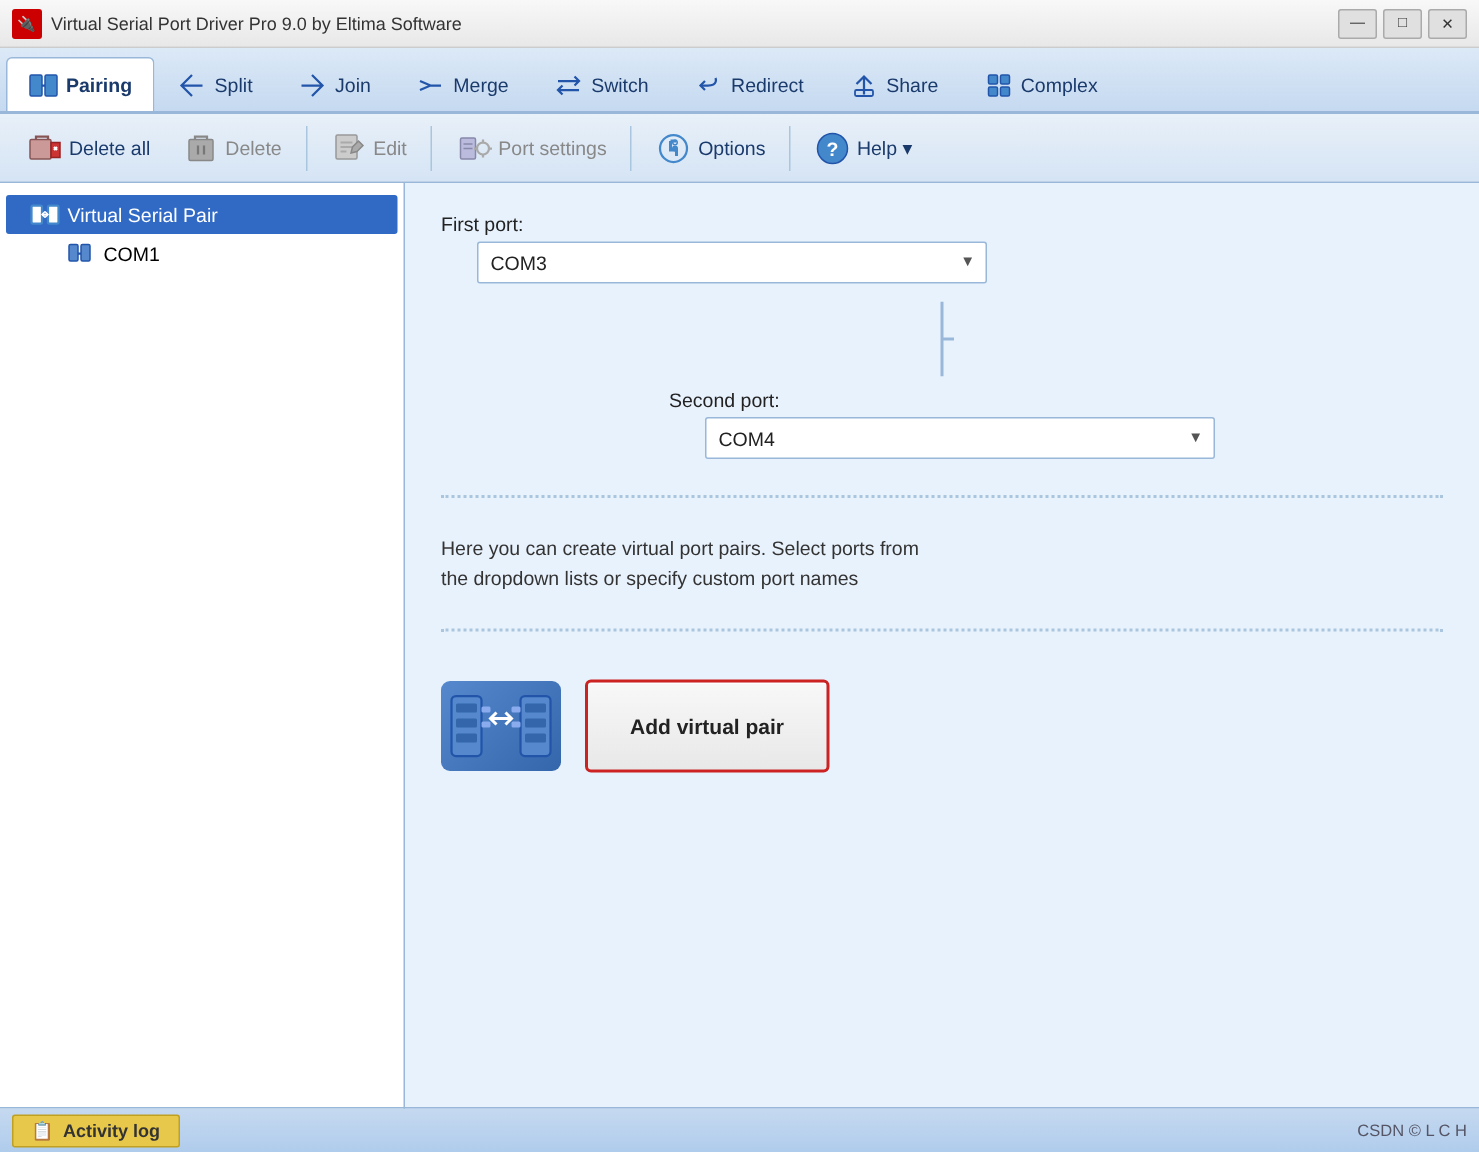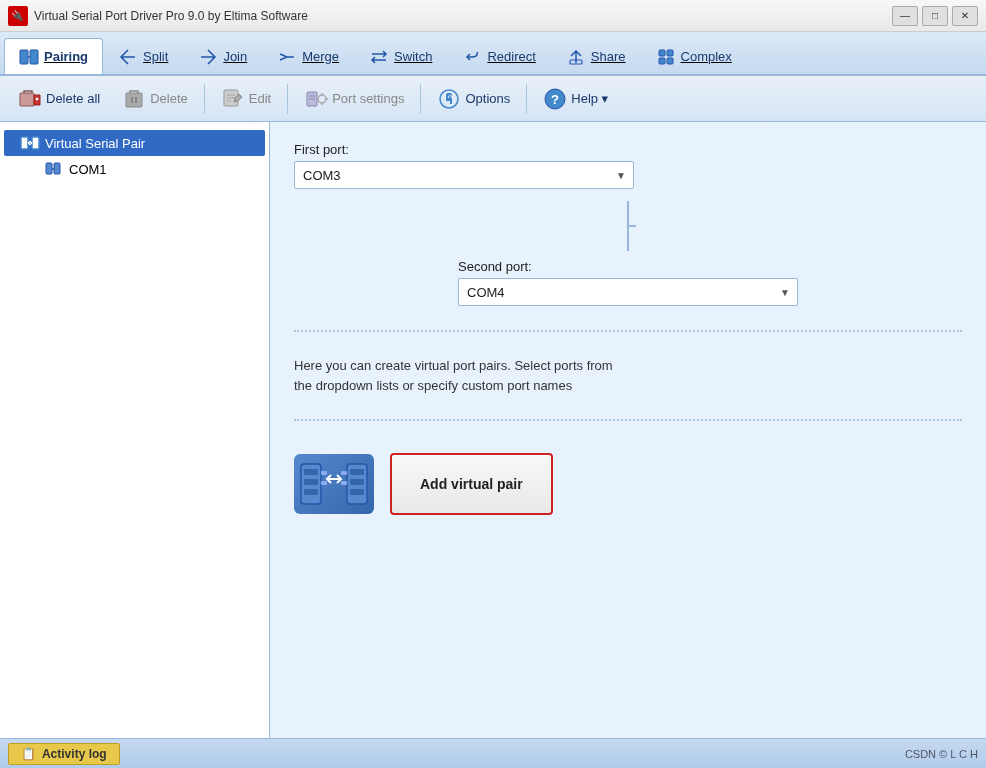--- a/index.html
+++ b/index.html
@@ -62,21 +62,20 @@
     .ribbon {
       background: linear-gradient(to bottom, #dce9f7, #c5d9f0);
       border-bottom: 2px solid #99b8d9;
     }
 
     .ribbon-tabs {
       display: flex;
       align-items: flex-end;
       padding: 0 4px;
       height: 42px;
-      text-decoration: underline;
     }
     .ribbon-tab {
       display: flex;
       align-items: center;
       gap: 5px;
       padding: 6px 14px;
       cursor: pointer;
       border-radius: 4px 4px 0 0;
       font-size: 13px;
       color: #1a3a6c;
@@ -196,20 +195,21 @@
       gap: 4px;
     }
     .field-label {
       font-size: 13px;
       color: #222;
       font-weight: 500;
     }
     .select-wrapper {
       position: relative;
       width: 340px;
+      margin-left: 24px;
     }
     .port-select {
       width: 100%;
       height: 28px;
       border: 1px solid #99b8d9;
       border-radius: 2px;
       background: white;
       padding: 0 28px 0 8px;
       font-size: 13px;
       color: #222;

